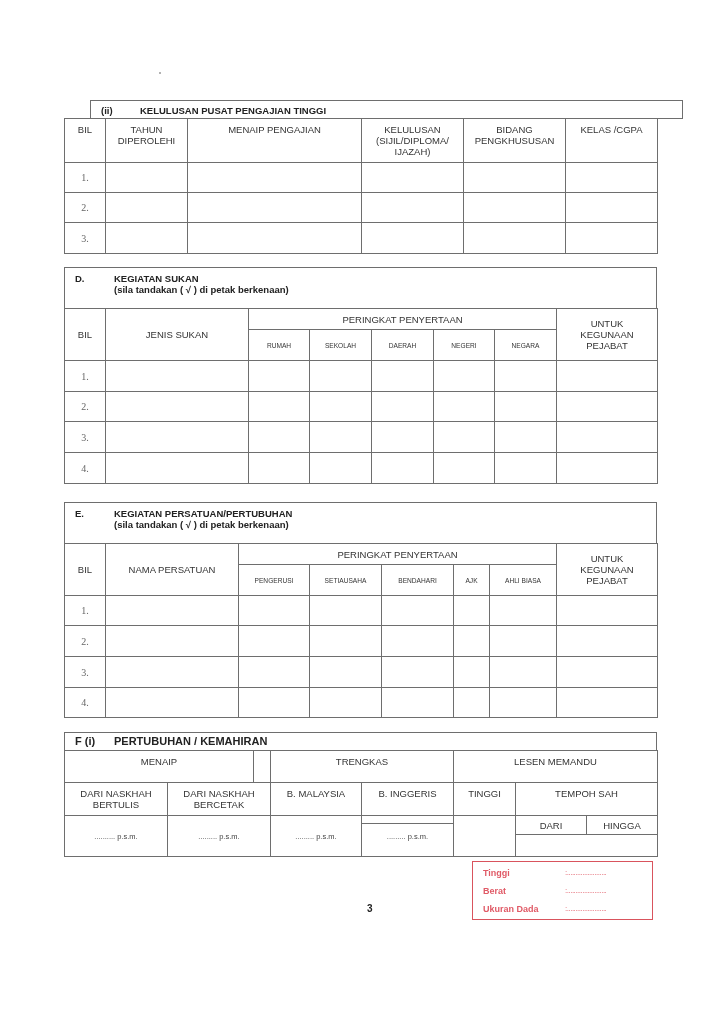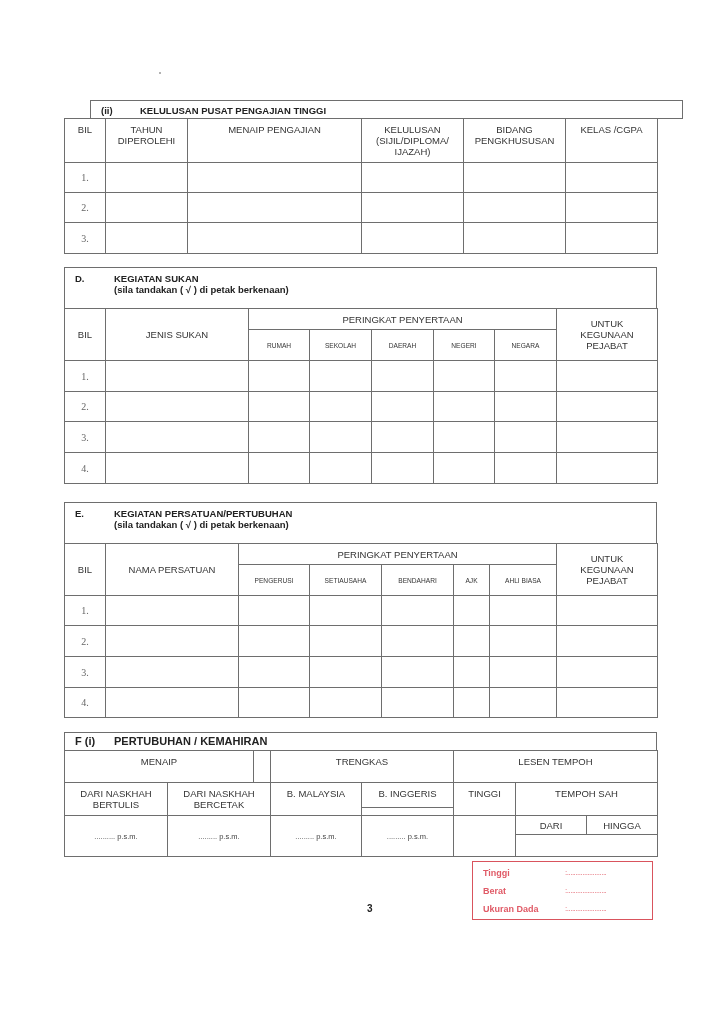--- a/index.html
+++ b/index.html
@@ -242,34 +242,34 @@
     <span class="txt" style="top:3px;">PERTUBUHAN / KEMAHIRAN</span>
   </div>
   <div id="f-grid">
       <div class="cell top" style="left: 64px; top: 750px; width: 190px; height: 33px;">
         <span style="white-space: pre-line;">MENAIP</span>
       </div>
       <div class="cell top" style="left: 270px; top: 750px; width: 184px; height: 33px;">
         <span style="white-space: pre-line;">TRENGKAS</span>
       </div>
       <div class="cell top" style="left: 453px; top: 750px; width: 205px; height: 33px;">
-        <span style="white-space: pre-line;">LESEN TEMPOH</span>
+        <span style="white-space: pre-line;">LESEN MEMANDU</span>
       </div>
       <div class="cell top" style="left: 64px; top: 782px; width: 104px; height: 34px;">
         <span style="white-space: pre-line;">DARI NASKHAH
 BERTULIS</span>
       </div>
       <div class="cell top" style="left: 167px; top: 782px; width: 104px; height: 34px;">
         <span style="white-space: pre-line;">DARI NASKHAH
 BERCETAK</span>
       </div>
       <div class="cell top" style="left: 270px; top: 782px; width: 92px; height: 34px;">
         <span style="white-space: pre-line;">B. MALAYSIA</span>
       </div>
-      <div class="cell top" style="left: 361px; top: 782px; width: 93px; height: 26px;">
+      <div class="cell top" style="left: 361px; top: 782px; width: 93px; height: 42px;">
         <span style="white-space: pre-line;">B. INGGERIS</span>
       </div>
       <div class="cell top" style="left: 453px; top: 782px; width: 63px; height: 34px;">
         <span style="white-space: pre-line;">TINGGI</span>
       </div>
       <div class="cell top" style="left: 515px; top: 782px; width: 143px; height: 34px;">
         <span style="white-space: pre-line;">TEMPOH SAH</span>
       </div>
       <div class="cell" style="left: 64px; top: 815px; width: 104px; height: 42px;">
         <span class="psm" style="white-space: pre-line;">.......... p.s.m.</span>

